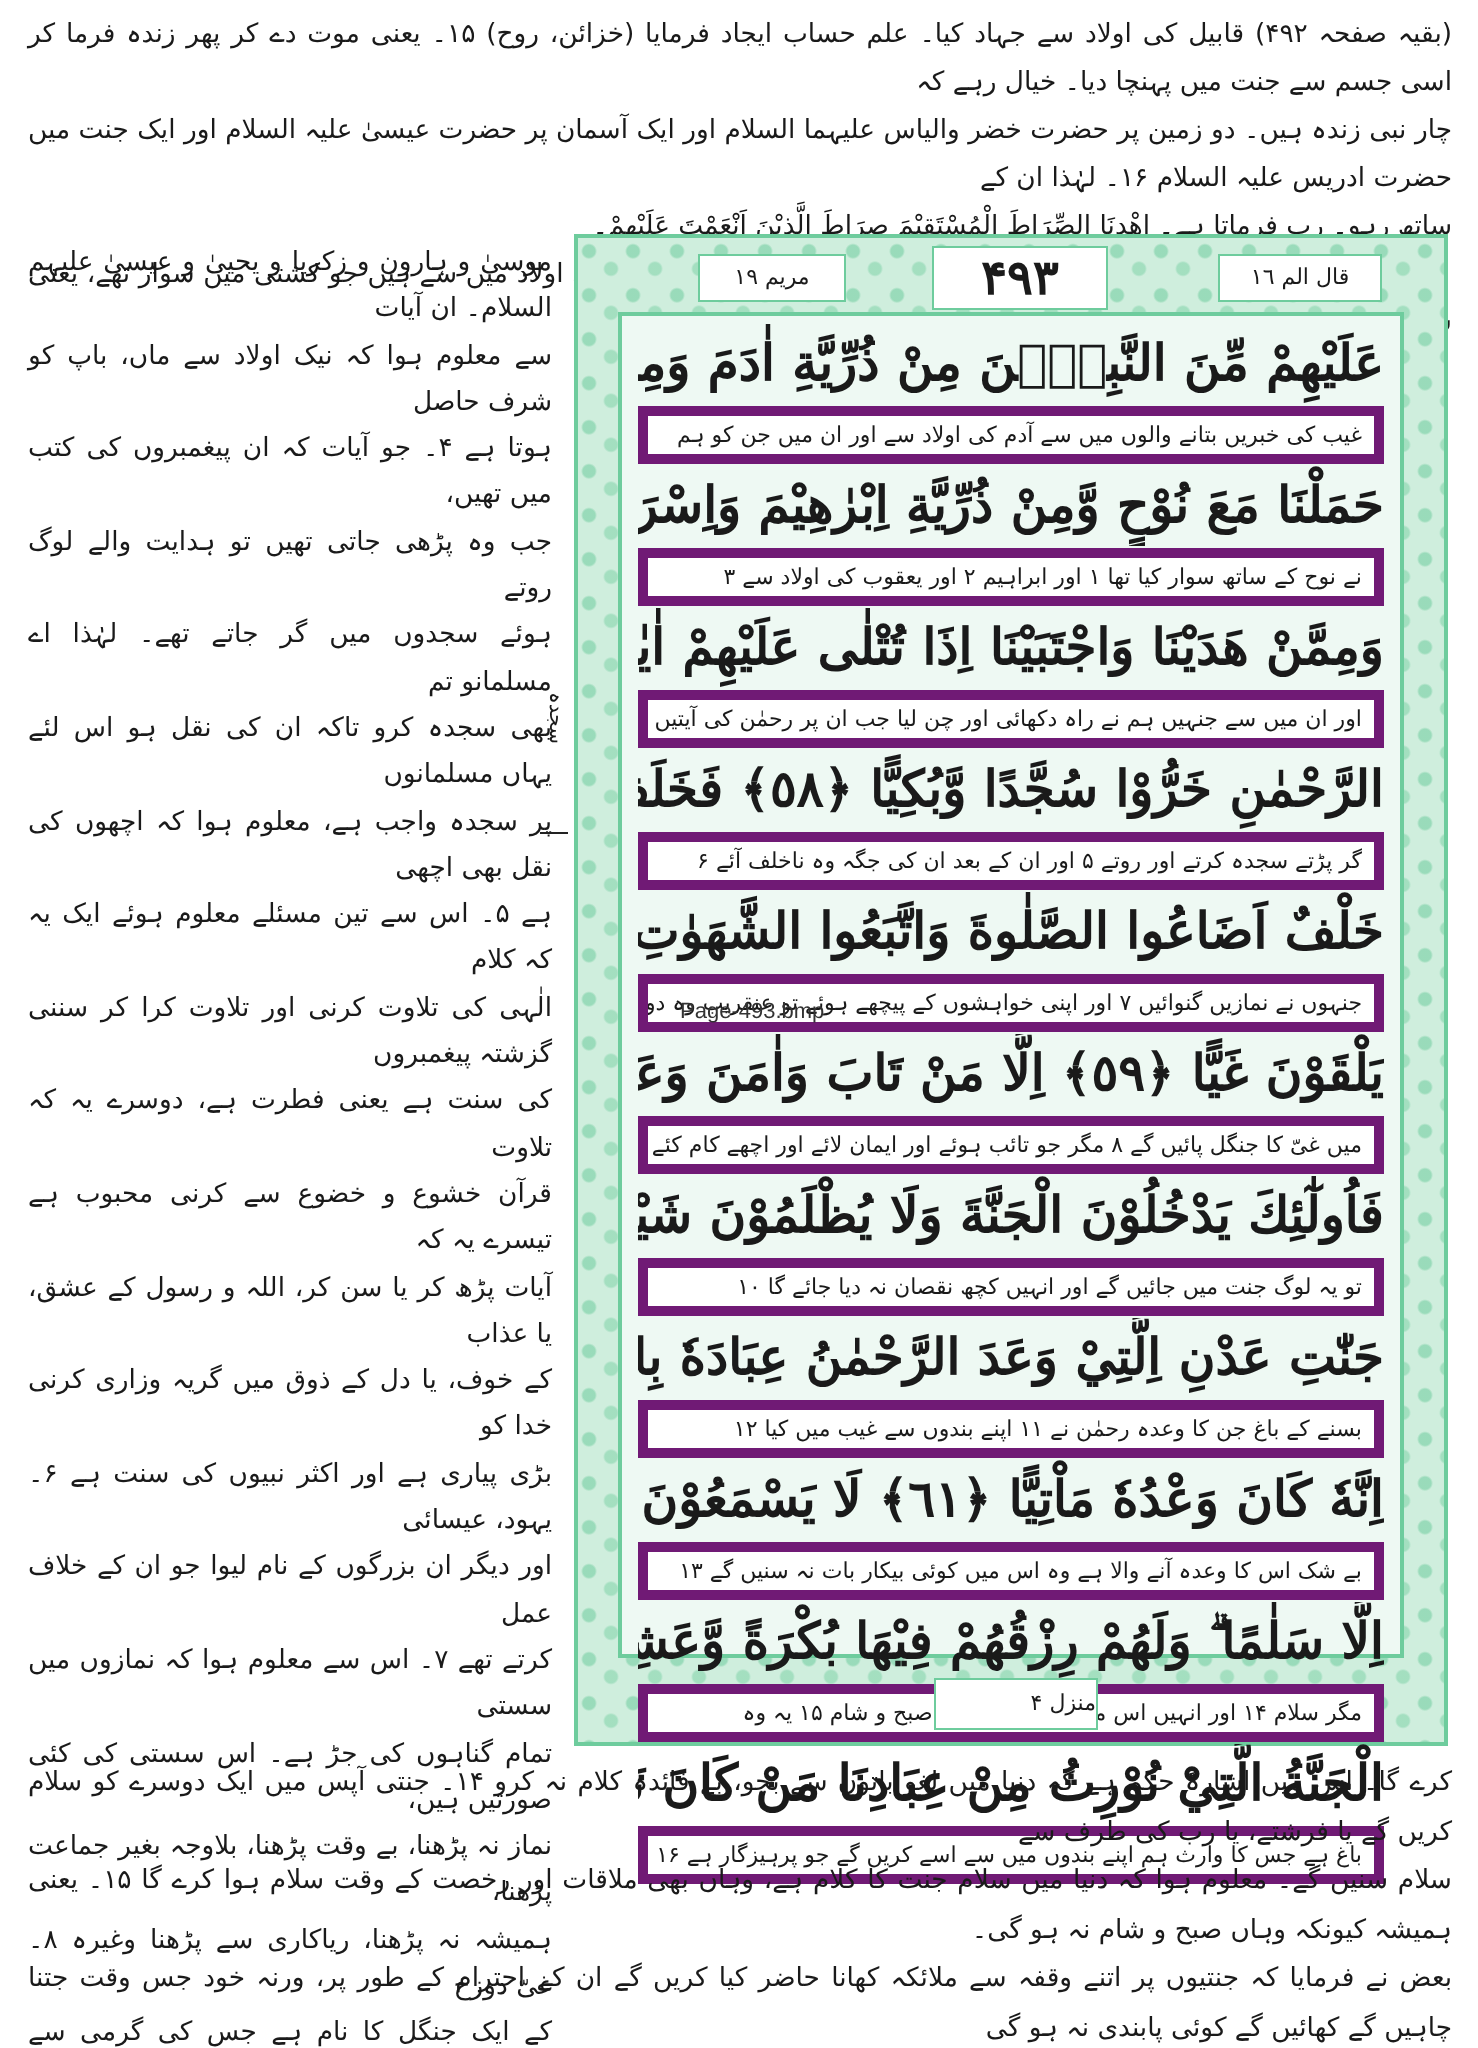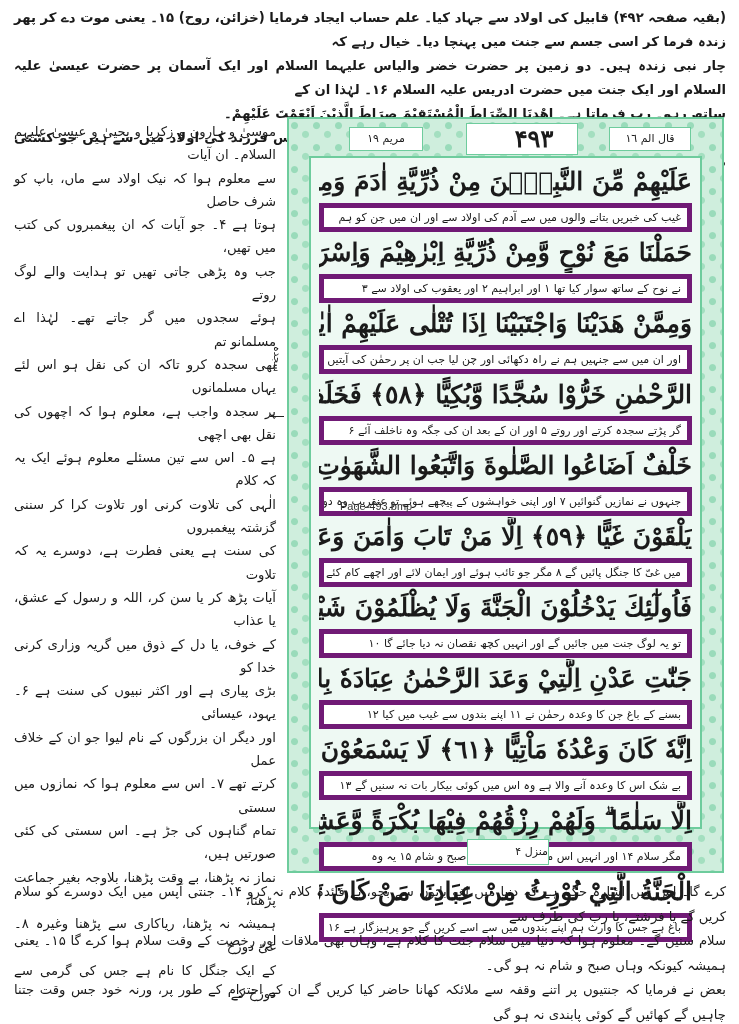--- a/index.html
+++ b/index.html
@@ -5,21 +5,21 @@
   html, body { margin:0; padding:0; }
   body {
     width:739px; height:1024px; background:#ffffff; position:relative; overflow:hidden;
     font-family:"DejaVu Sans", sans-serif; color:#1a1a1a;
   }
   .urdu { direction:rtl; text-align:justify; text-align-last:right; }
   .top-notes {
     position:absolute; left:14px; top:6px; width:712px;
     font-size:13.2px; line-height:24px;
   }
-  .top-notes p { margin:0;font-weight:bold; }
+  .top-notes p { margin:0; }
   .left-notes {
     position:absolute; left:14px; top:120px; width:262px;
     font-size:13.2px; line-height:23.3px;
   }
   .left-notes p { margin:0; }
   .bottom-notes {
     position:absolute; left:14px; top:880px; width:712px;
     font-size:13.2px; line-height:24.5px;
   }
   .bottom-notes p { margin:0; }
@@ -43,21 +43,20 @@
   .hdr-box {
     position:absolute; top:4px; height:22px; background:#ffffff; border:1px solid #6ecc9d;
     font-size:11px; line-height:22px; text-align:center; direction:rtl;
   }
   .hdr-surah { left:60px; width:72px; }
   .hdr-juz { left:300px; width:80px;margin-left:20px; }
   .hdr-page {
     position:absolute; left:177px; top:0; width:86px; height:30px; background:#ffffff;
     border:1px solid #6ecc9d; font-size:24px; font-weight:bold; text-align:center; line-height:30px;
     font-family:"DejaVu Serif", serif;
-    padding-left:24px;
   }
   .text-panel {
     position:absolute; left:20px; right:20px; top:37px; bottom:42px;
     background:#eef9f3; border:2px solid #6ecc9d; box-sizing:border-box; padding:4px 8px;
   }
   .ayah-line {
     direction:rtl; text-align:center; font-family:"DejaVu Serif", serif;
     font-size:25px; font-weight:bold; line-height:40px; height:40px; white-space:nowrap; overflow:hidden;
   }
   .trans-line {
@@ -91,20 +90,21 @@
   <p>موسیٰ و ہارون و زکریا و یحییٰ و عیسیٰ علیہم السلام۔ ان آیات</p>
   <p>سے معلوم ہوا کہ نیک اولاد سے ماں، باپ کو شرف حاصل</p>
   <p>ہوتا ہے ۴۔ جو آیات کہ ان پیغمبروں کی کتب میں تھیں،</p>
   <p>جب وہ پڑھی جاتی تھیں تو ہدایت والے لوگ روتے</p>
   <p>ہوئے سجدوں میں گر جاتے تھے۔ لہٰذا اے مسلمانو تم</p>
   <p>بھی سجدہ کرو تاکہ ان کی نقل ہو اس لئے یہاں مسلمانوں</p>
   <p>پر سجدہ واجب ہے، معلوم ہوا کہ اچھوں کی نقل بھی اچھی</p>
   <p>ہے ۵۔ اس سے تین مسئلے معلوم ہوئے ایک یہ کہ کلام</p>
   <p>الٰہی کی تلاوت کرنی اور تلاوت کرا کر سننی گزشتہ پیغمبروں</p>
   <p>کی سنت ہے یعنی فطرت ہے، دوسرے یہ کہ تلاوت</p>
+  <p>قرآن خشوع و خضوع سے کرنی محبوب ہے تیسرے یہ کہ</p>
   <p>آیات پڑھ کر یا سن کر، اللہ و رسول کے عشق، یا عذاب</p>
   <p>کے خوف، یا دل کے ذوق میں گریہ وزاری کرنی خدا کو</p>
   <p>بڑی پیاری ہے اور اکثر نبیوں کی سنت ہے ۶۔ یہود، عیسائی</p>
   <p>اور دیگر ان بزرگوں کے نام لیوا جو ان کے خلاف عمل</p>
   <p>کرتے تھے ۷۔ اس سے معلوم ہوا کہ نمازوں میں سستی</p>
   <p>تمام گناہوں کی جڑ ہے۔ اس سستی کی کئی صورتیں ہیں،</p>
   <p>نماز نہ پڑھنا، بے وقت پڑھنا، بلاوجہ بغیر جماعت پڑھنا،</p>
   <p>ہمیشہ نہ پڑھنا، ریاکاری سے پڑھنا وغیرہ ۸۔ غیّ دوزخ</p>
   <p>کے ایک جنگل کا نام ہے جس کی گرمی سے دوزخ کے</p>
 

